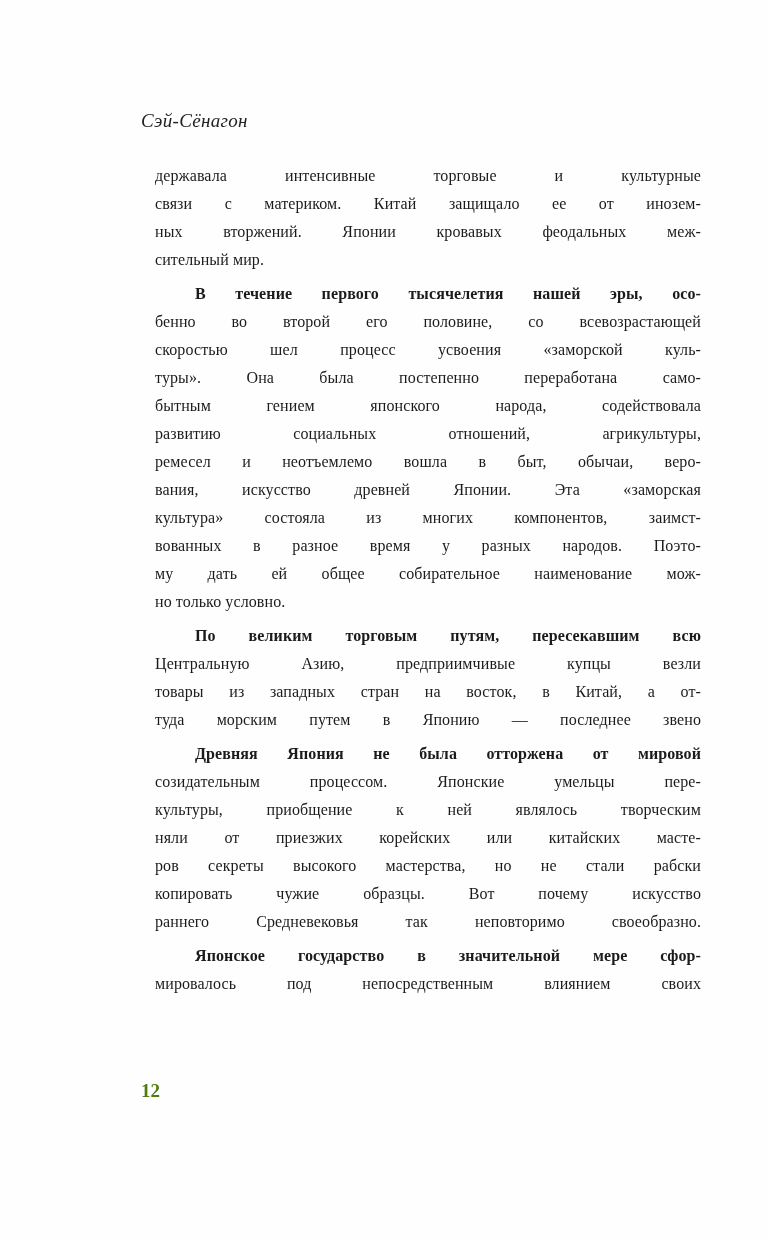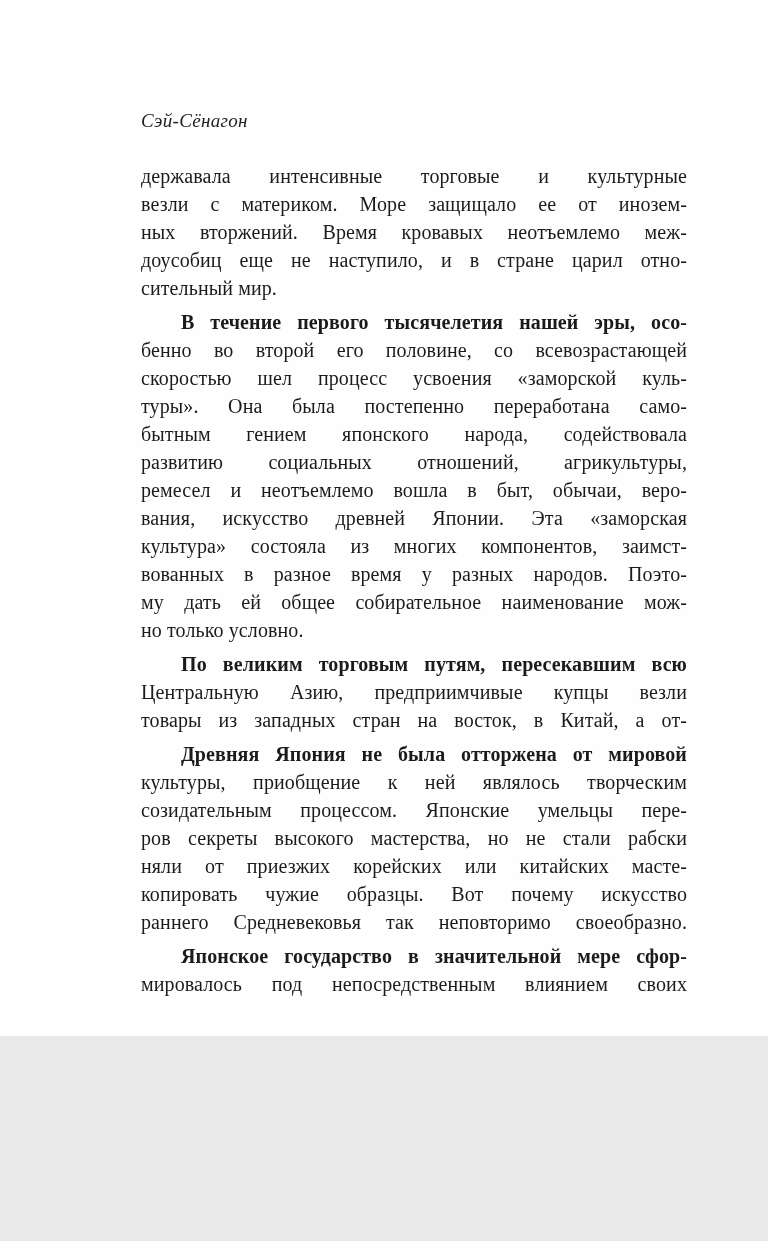--- a/index.html
+++ b/index.html
@@ -3,42 +3,42 @@
 <meta charset="utf-8">
 <style>
   html, body {
     margin: 0;
     padding: 0;
     background: #e9e9e9;
   }
   .sheet {
     position: relative;
     width: 768px;
-    height: 1036px;
+    height: 1241px;
     margin: 0 auto;
     background: #fefefe;
     color: #1b1b1b;
     font-family: "Liberation Serif", "DejaVu Serif", serif;
     overflow: hidden;
   }
   .running-head {
     position: absolute;
     left: 141px;
     top: 110px;
     font-style: italic;
     font-size: 19px;
     letter-spacing: 0.3px;
     color: #222;
   }
   .body-text {
     position: absolute;
-    left: 141px;
+    left: 155px;
     top: 162px;
     width: 546px;
-    font-size: 20px;
+    font-size: 16px;
     line-height: 28px;
     letter-spacing: 0.1px;
   }
   .para {
     margin: 0 0 6px 0;
   }
   .para:last-child {
     margin-bottom: 12px;
   }
   .line {
@@ -63,50 +63,50 @@
 </style>
 </head>
 <body>
 
 <div class="sheet">
   <div class="running-head">Сэй-Сёнагон</div>
 
   <div class="body-text">
       <div class="para">
         <div class="line">державала интенсивные торговые и культурные</div>
-        <div class="line">везли с материком. Море защищало ее от инозем-</div>
-        <div class="line">ных вторжений. Время кровавых неотъемлемо меж-</div>
-        <div class="line">доусобиц еще не наступило, и в стране царил отно-</div>
+        <div class="line">связи с материком. Китай защищало ее от инозем-</div>
+        <div class="line">ных вторжений. Японии кровавых феодальных меж-</div>
         <div class="line last">сительный мир.</div>
       </div>
       <div class="para indent">
         <div class="line">В течение первого тысячелетия нашей эры, осо-</div>
         <div class="line">бенно во второй его половине, со всевозрастающей</div>
         <div class="line">скоростью шел процесс усвоения «заморской куль-</div>
         <div class="line">туры». Она была постепенно переработана само-</div>
         <div class="line">бытным гением японского народа, содействовала</div>
         <div class="line">развитию социальных отношений, агрикультуры,</div>
         <div class="line">ремесел и неотъемлемо вошла в быт, обычаи, веро-</div>
         <div class="line">вания, искусство древней Японии. Эта «заморская</div>
         <div class="line">культура» состояла из многих компонентов, заимст-</div>
         <div class="line">вованных в разное время у разных народов. Поэто-</div>
         <div class="line">му дать ей общее собирательное наименование мож-</div>
         <div class="line last">но только условно.</div>
       </div>
       <div class="para indent">
         <div class="line">По великим торговым путям, пересекавшим всю</div>
         <div class="line">Центральную Азию, предприимчивые купцы везли</div>
         <div class="line">товары из западных стран на восток, в Китай, а от-</div>
+        <div class="line">туда морским путем в Японию — последнее звено</div>
       </div>
       <div class="para indent">
         <div class="line">Древняя Япония не была отторжена от мировой</div>
+        <div class="line">созидательным процессом. Японские умельцы пере-</div>
         <div class="line">культуры, приобщение к ней являлось творческим</div>
-        <div class="line">созидательным процессом. Японские умельцы пере-</div>
+        <div class="line">няли от приезжих корейских или китайских масте-</div>
         <div class="line">ров секреты высокого мастерства, но не стали рабски</div>
-        <div class="line">няли от приезжих корейских или китайских масте-</div>
         <div class="line">копировать чужие образцы. Вот почему искусство</div>
         <div class="line">раннего Средневековья так неповторимо своеобразно.</div>
       </div>
       <div class="para indent">
         <div class="line">Японское государство в значительной мере сфор-</div>
         <div class="line">мировалось под непосредственным влиянием своих</div>
       </div>
     </div>
 
   <div class="page-number">12</div>

